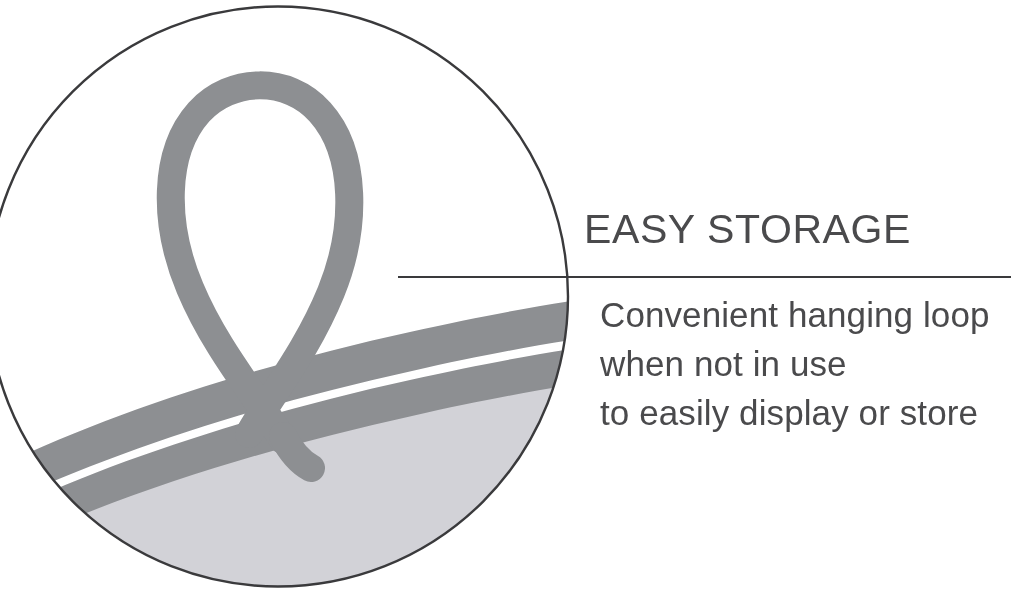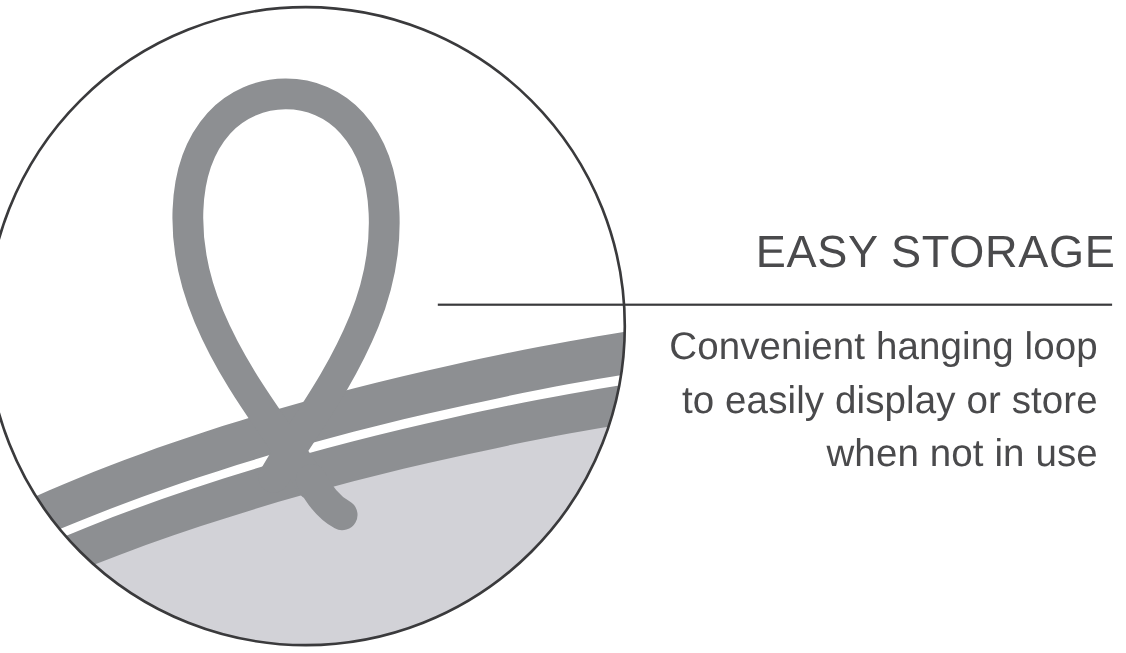--- a/index.html
+++ b/index.html
@@ -38,21 +38,20 @@
     width: 613px;
     height: 2px;
     background: #3a3a3c;
   }
   
   #text-block {
     position: absolute;
     left: 584px;
     top: 206px;
     width: 430px;
-    text-align: right;
   }
   #feature-title {
     font-family: "Liberation Sans", sans-serif;
     font-size: 41px;
     line-height: 46px;
     font-weight: 400;
     letter-spacing: 0.6px;
     color: #4a4a4c;
     white-space: nowrap;
     margin: 0;
@@ -125,18 +124,18 @@
       <circle cx="278" cy="296.5" r="290" fill="none" stroke="#3a3a3c" stroke-width="2.4"></circle>
     </svg>
   </div>
 
   <div id="leader-line"></div>
 
   <div id="text-block">
     <h1 id="feature-title">EASY STORAGE</h1>
     <p id="feature-description">
       <span class="line">Convenient hanging loop</span>
+      <span class="line">when not in use</span>
       <span class="line">to easily display or store</span>
-      <span class="line">when not in use</span>
     </p>
   </div>
 
 </div>
 
 </body></html>

